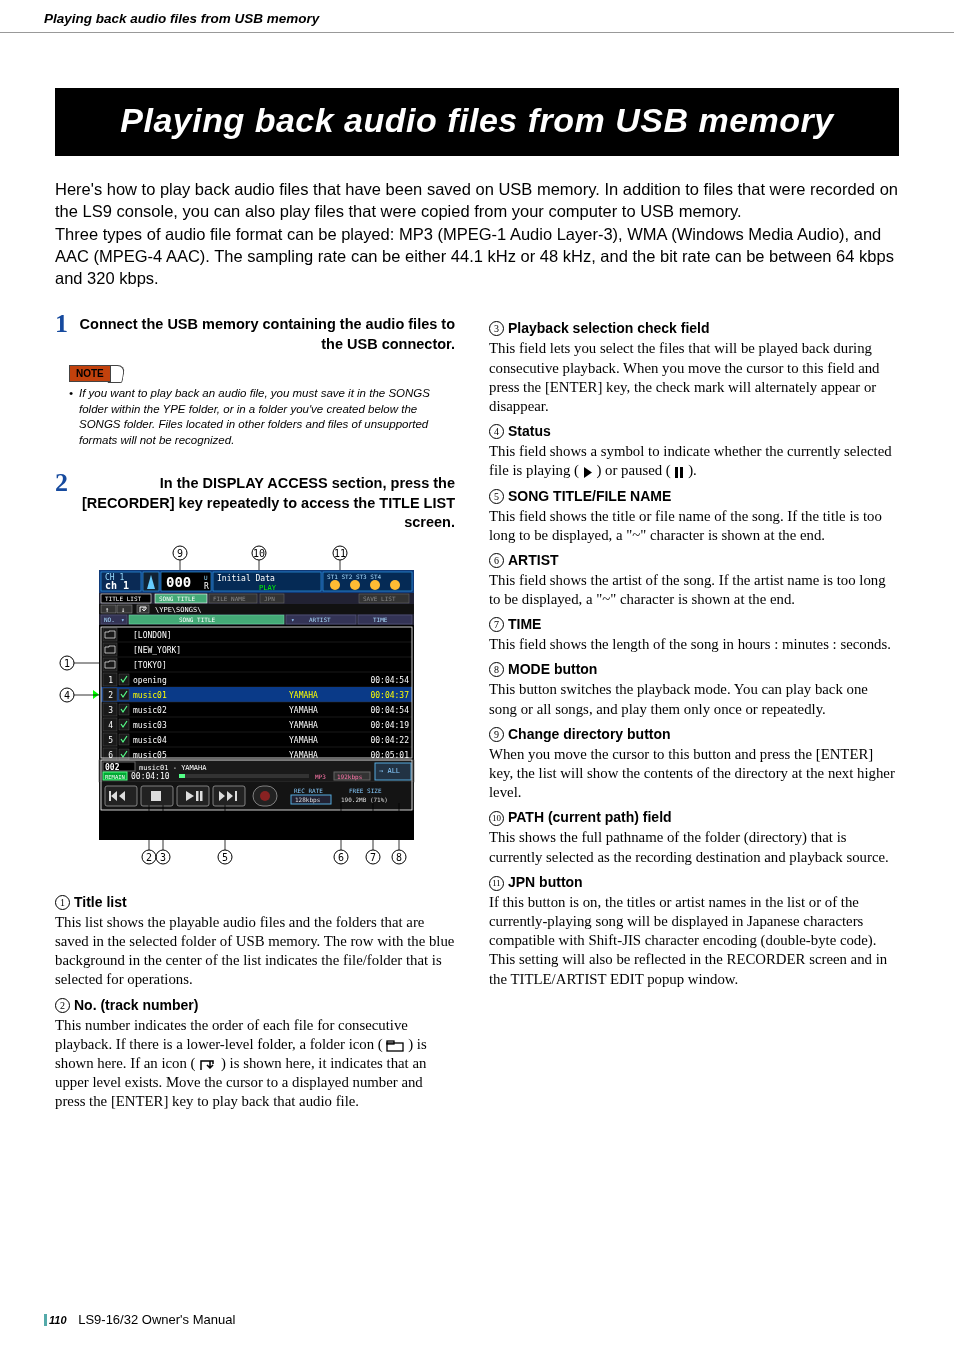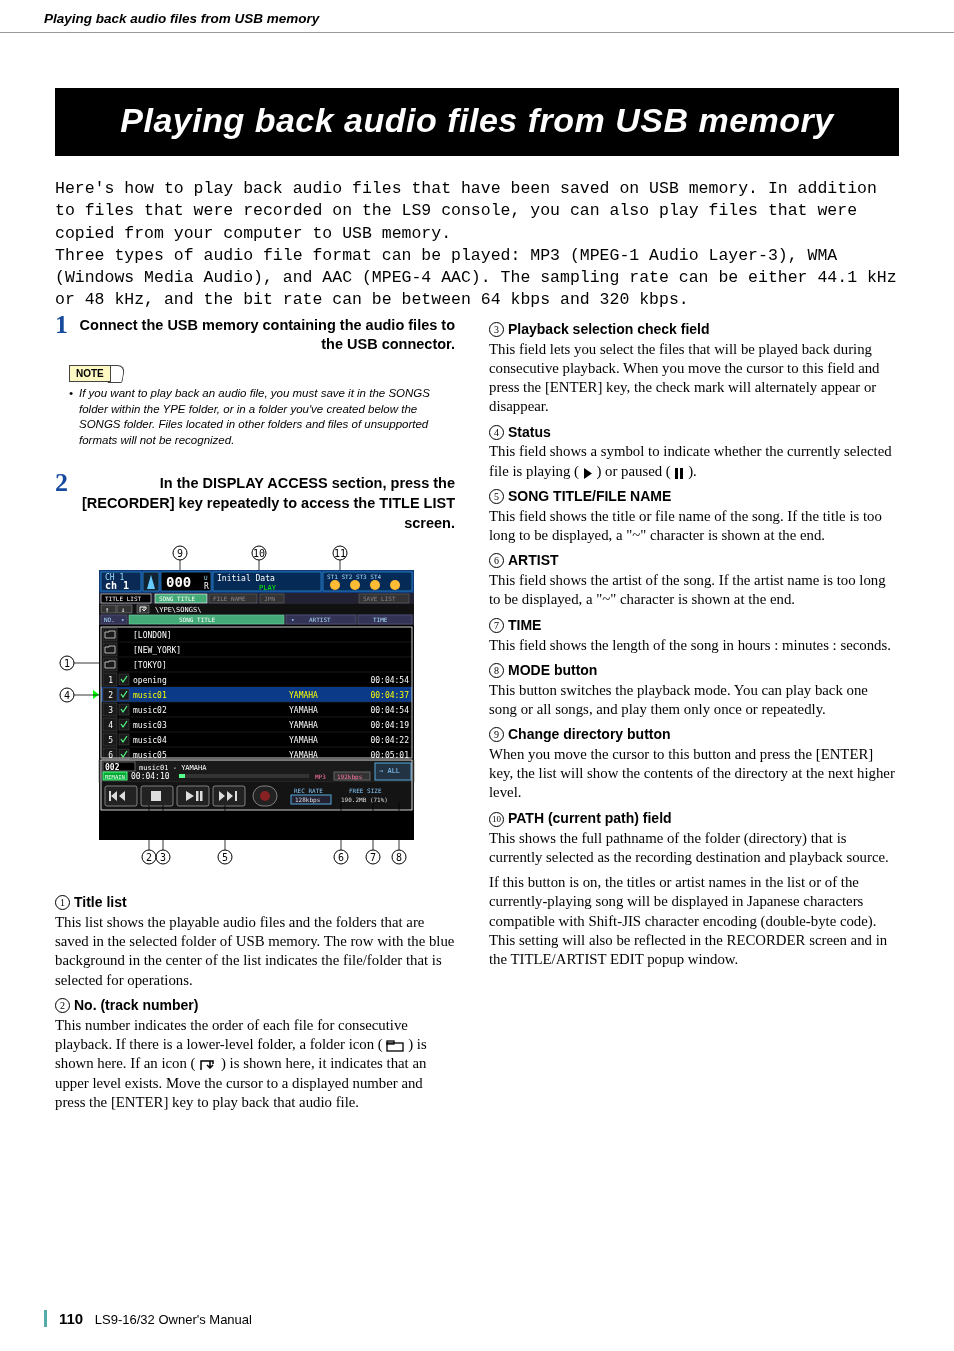--- a/index.html
+++ b/index.html
@@ -31,23 +31,24 @@
     text-align: center;
     font-family: Arial, Helvetica, sans-serif;
     font-weight: bold;
     font-style: italic;
     font-size: 34px;
     padding: 10px 0 12px 0;
     margin-bottom: 22px;
     letter-spacing: 0.5px;
   }
   .intro {
-    font-family: Liberation Mono, monospace;
+    font-family: Liberation Sans, sans-serif;
     font-size: 16.5px;
     line-height: 1.35;
+    margin-bottom: 22px;
   }
   .columns {
     display: flex;
     gap: 34px;
   }
   .col-left { width: 400px; }
   .col-right { flex: 1; }
   .step {
     display: flex;
     align-items: flex-start;
@@ -73,21 +74,21 @@
   .note-box {
     margin: 10px 0 22px 14px;
     font-family: Arial, Helvetica, sans-serif;
     font-style: italic;
     font-size: 11.5px;
     line-height: 1.35;
   }
   .note-label {
     display: inline-block;
     border: 1px solid #444;
-    background: #fef9c3;
+    background: #c2410c;
     padding: 1px 6px;
     font-style: normal;
     font-weight: bold;
     font-size: 10px;
     margin-bottom: 4px;
     position: relative;
   }
   .note-label::after {
     content: "";
     position: absolute;
@@ -149,24 +150,25 @@
   }
   .footer {
     position: absolute;
     bottom: 22px;
     left: 44px;
     font-family: Arial, Helvetica, sans-serif;
     font-size: 13px;
   }
   .footer .pg {
     font-weight: bold;
-    font-size: 15px;
+    font-size: 11px;
     margin-right: 8px;
     border-left: 3px solid #5aa;
-    padding-left: 12px;
+    padding-left: 2px;
+    font-style: italic;
   }
   svg text { font-family: monospace; }
 </style>
 </head>
 <body>
 
 <div class="header-bar">Playing back audio files from USB memory</div>
 
 <div class="page">
   <div class="black-title">Playing back audio files from USB memory</div>
@@ -496,20 +498,23 @@
       <div class="item-heading">
         <span class="circ-num">9</span><span>Change directory button</span>
       </div>
       <div class="item-body">When you move the cursor to this button and press the [ENTER] key, the list will show the contents of the directory at the next higher level.</div>
 
       <div class="item-heading">
         <span class="circ-num" style="font-size:9px">10</span><span>PATH (current path) field</span>
       </div>
       <div class="item-body">This shows the full pathname of the folder (directory) that is currently selected as the recording destination and playback source.</div>
 
+      <div class="item-heading">
+        <span class="circ-num" style="font-size:9px">11</span><span>JPN button</span>
+      </div>
       <div class="item-body">
         <span>If this button is on, the titles or artist names in the list or of the currently-playing song will be displayed in Japanese characters compatible with Shift-JIS character encoding (double-byte code).</span><br>
         <span>This setting will also be reflected in the RECORDER screen and in the TITLE/ARTIST EDIT popup window.</span>
       </div>
     </div>
   </div>
 </div>
 
 <div class="footer">
   <span class="pg">110</span>

